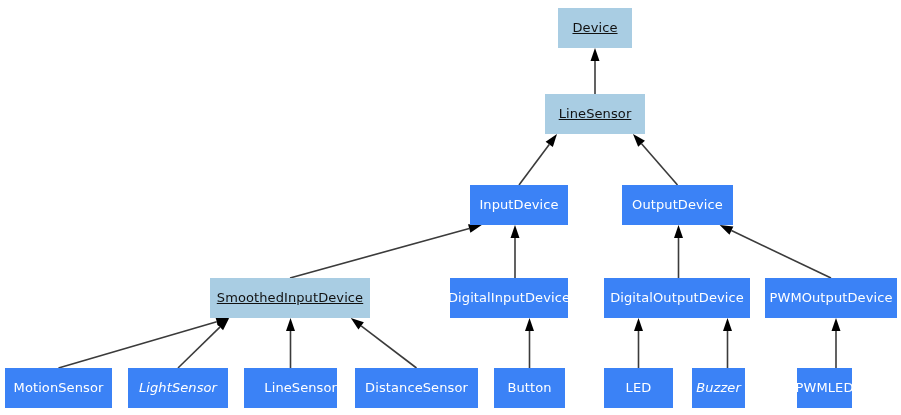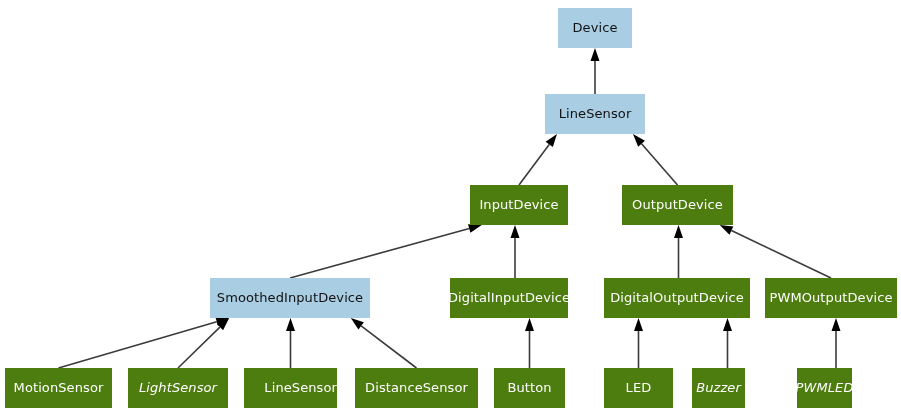--- a/index.html
+++ b/index.html
@@ -34,23 +34,24 @@
     text-align: center;
     font-size: 13px;
     line-height: 1.1;
     letter-spacing: 0.1px;
     white-space: nowrap;
     z-index: 2;
   }
   .cls-node.abstract {
     background: #a9cde3;
     color: #111111;
+    text-decoration: underline;
   }
   .cls-node.concrete {
-    background: #4d7c0f;
+    background: #3b82f6;
     color: #ffffff;
   }
   .node-label {
     display: block;
     pointer-events: none;
   }
 </style>
 </head>
 <body>
 
@@ -155,16 +156,16 @@
     </div>
     <div class="cls-node concrete" style="left: 494px; top: 368px; width: 71px; height: 40px;">
       <span class="node-label">Button</span>
     </div>
     <div class="cls-node concrete" style="left: 604px; top: 368px; width: 69px; height: 40px;">
       <span class="node-label">LED</span>
     </div>
     <div class="cls-node concrete" style="left: 692px; top: 368px; width: 53px; height: 40px; font-style: italic;">
       <span class="node-label">Buzzer</span>
     </div>
-    <div class="cls-node concrete" style="left: 797px; top: 368px; width: 55px; height: 40px; font-style: italic;">
+    <div class="cls-node concrete" style="left: 797px; top: 368px; width: 55px; height: 40px;">
       <span class="node-label">PWMLED</span>
     </div>
   </div>
 
 </body></html>

